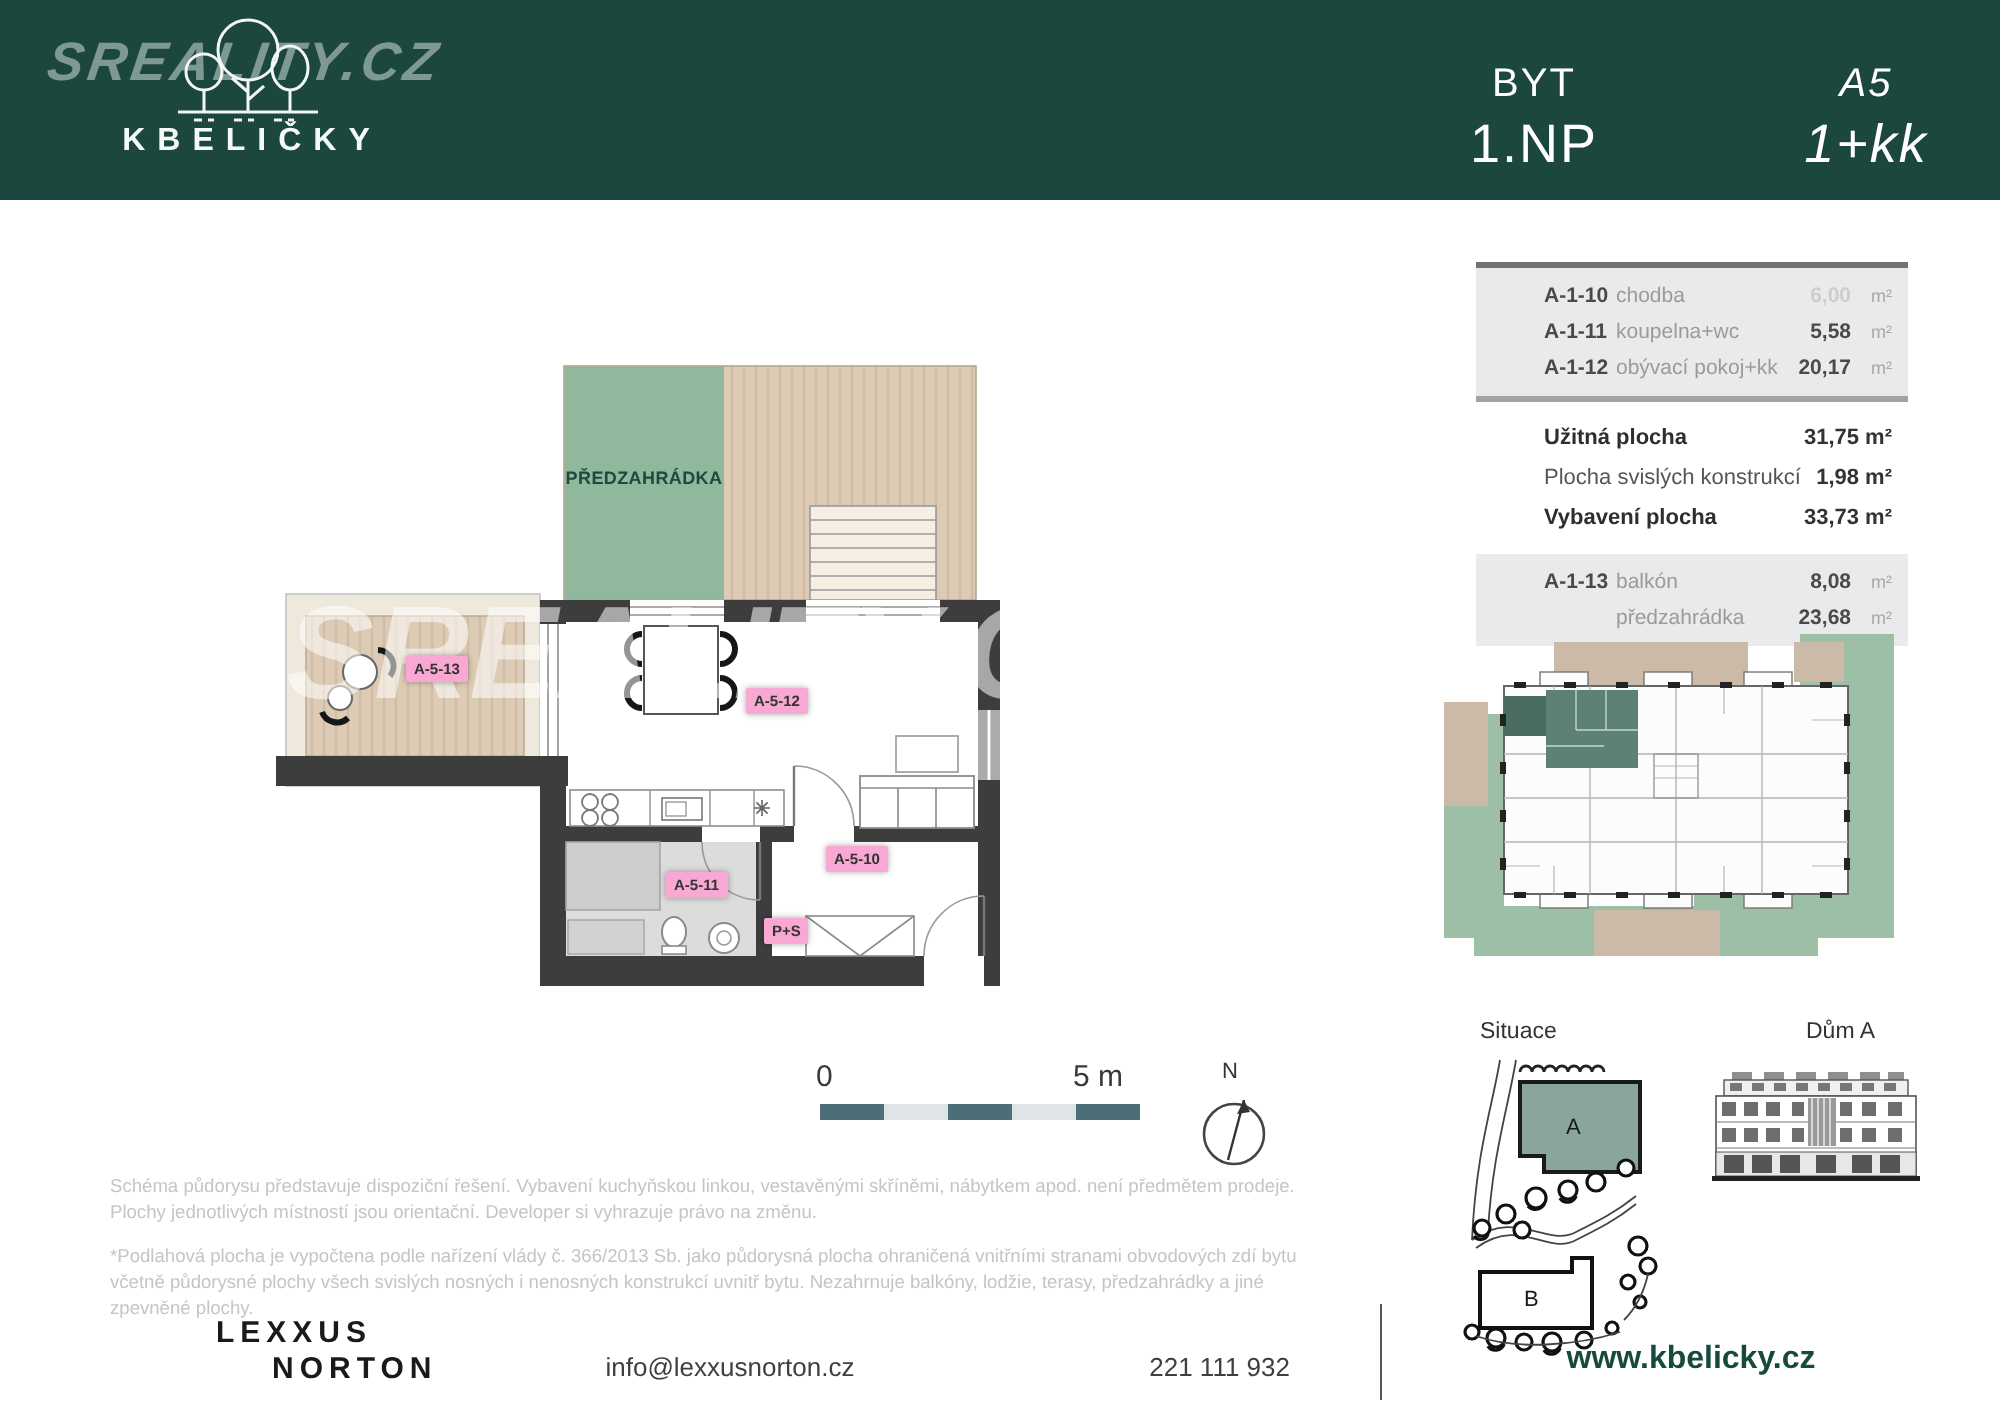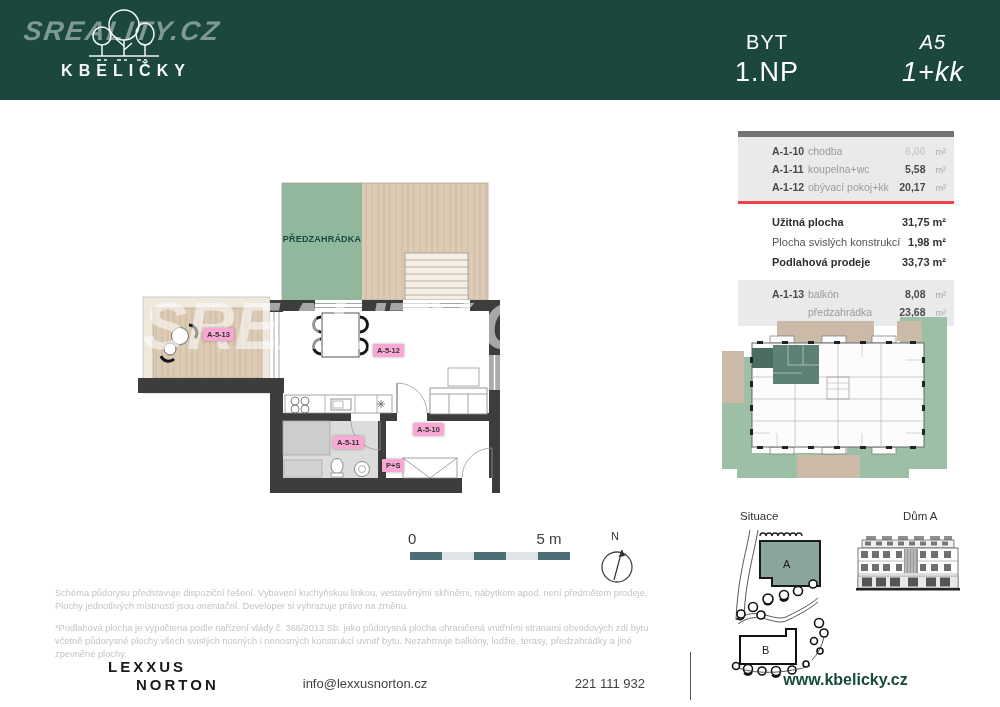--- a/index.html
+++ b/index.html
@@ -34,22 +34,22 @@
   .scale-num { position:absolute; top:530px; font-size:15px; color:#3a3a3a; font-weight:500; }
   .scalebar { position:absolute; left:410px; top:552px; width:160px; height:8px; display:flex; }
   .scalebar div { width:32px; height:8px; }
   .seg-d { background:#4c6f77; } .seg-l { background:#dfe4e6; }
   .compass-n { position:absolute; left:605px; top:530px; width:20px; text-align:center;
                font-size:11px; color:#333; }
 
   
   .atable { position:absolute; left:738px; top:131px; width:216px; color:#3f3f3f; }
   .sec-grey { background:#e9eaeb; padding:5px 0; }
-  .sec-top { border-top:6px solid #737373; }
-  .sec-mid { border-top:3px solid #ef4444; background:#fff; padding:8px 0; }
+  .sec-top { border-top:3px solid #737373; }
+  .sec-mid { border-top:3px solid #a3a3a3; background:#fff; padding:8px 0; }
   .trow { display:flex; align-items:baseline; padding:3px 8px 3px 34px; font-size:10.5px; }
   .trow .code { width:36px; font-weight:bold; color:#4a4a4a; flex:none; }
   .trow .rname { flex:1; color:#9b9b9b; }
   .trow .val  { text-align:right; white-space:nowrap; }
   .trow .num  { font-weight:bold; color:#4a4a4a; }
   .trow .unit { color:#a8a8a8; font-size:9px; margin-left:10px; }
   .ghost { opacity:0.18; }
   .srow { display:flex; align-items:baseline; padding:4px 8px 4px 34px; font-size:11px; }
   .srow .slabel { flex:1; color:#555; }
   .srow .sval { font-weight:bold; color:#333; white-space:nowrap; }
@@ -236,21 +236,21 @@
   <div class="sec-mid">
     <div class="srow bold">
       <span class="slabel">Užitná plocha</span>
       <span class="sval">31,75 m²</span>
     </div>
     <div class="srow">
       <span class="slabel">Plocha svislých konstrukcí</span>
       <span class="sval">1,98 m²</span>
     </div>
     <div class="srow bold">
-      <span class="slabel">Podlahová prodeje</span>
+      <span class="slabel">Vybavení plocha</span>
       <span class="sval">33,73 m²</span>
     </div>
   </div>
   <div class="sec-grey">
     <div class="trow">
       <span class="code">A-1-13</span>
       <span class="rname">balkón</span>
       <span class="val"><span class="num">8,08</span><span class="unit">m²</span></span>
     </div>
     <div class="trow">

